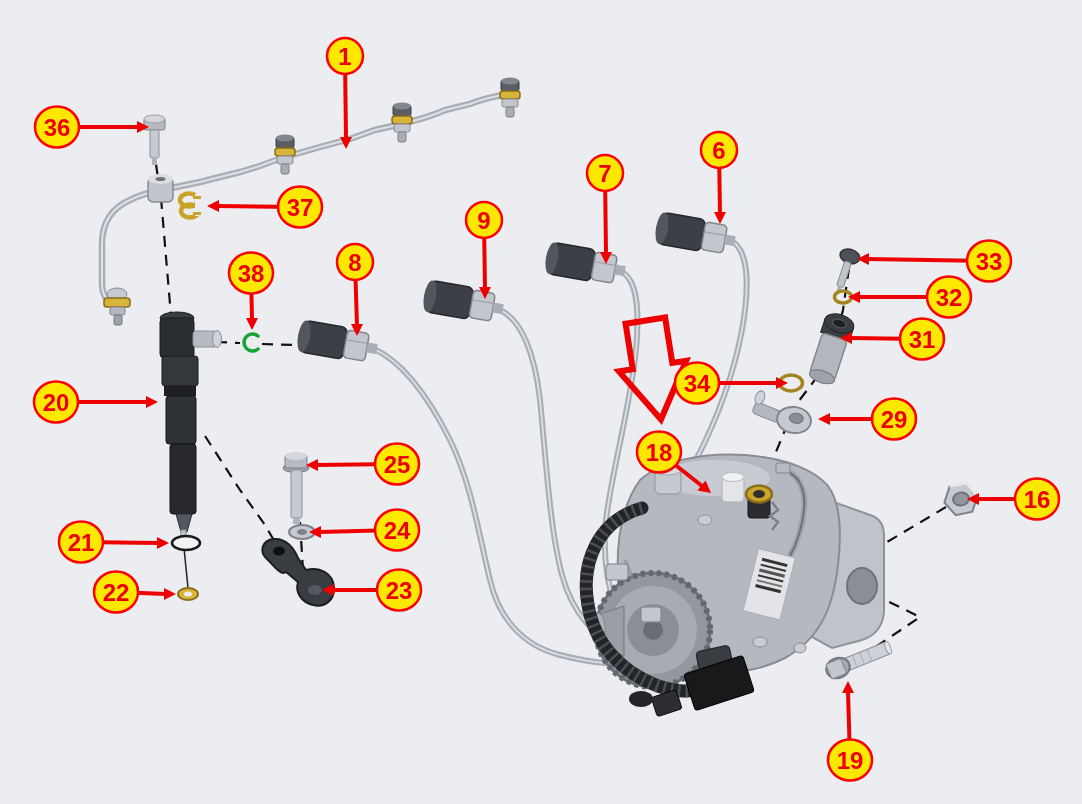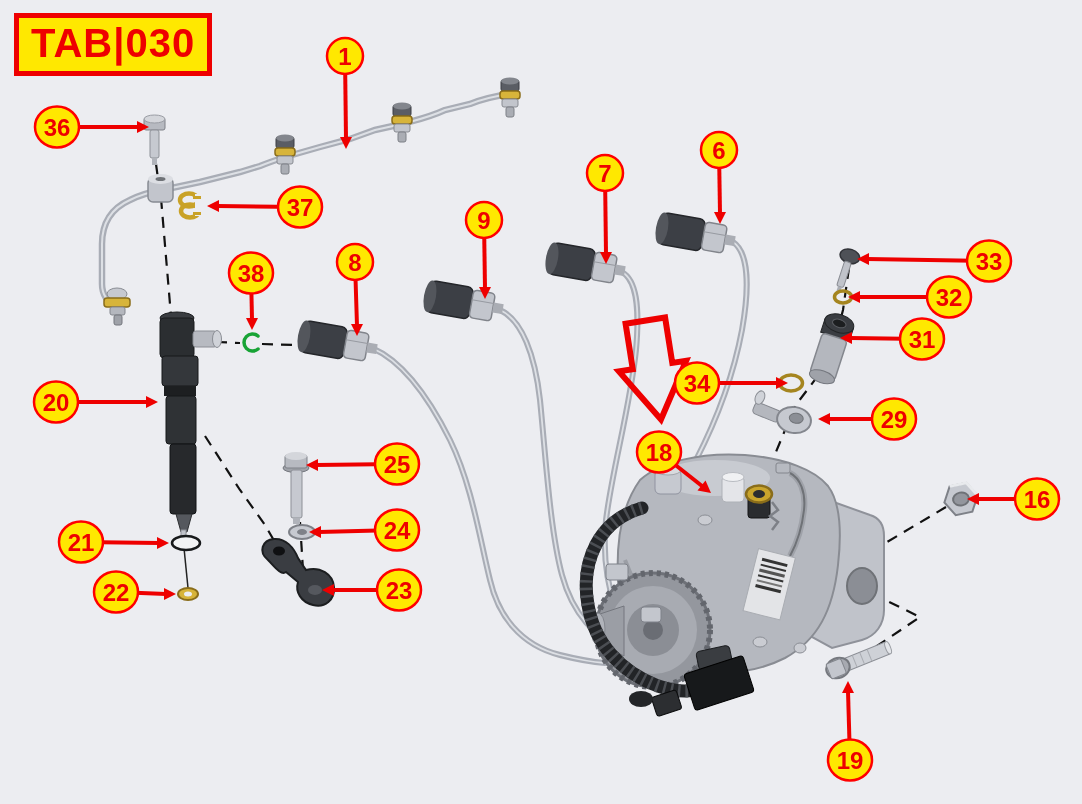--- a/index.html
+++ b/index.html
@@ -422,17 +422,14 @@
 
     <g>
       <line x1="850" y1="760" x2="848" y2="691" stroke="#ee0000" stroke-width="4"></line>
       <polygon points="848,681 842,693 854,693" fill="#ee0000"></polygon>
       <ellipse cx="850" cy="760" rx="22" ry="20.5" fill="#ffe800" stroke="#ff0000" stroke-width="2.5"></ellipse>
       <text class="callout-text" x="850" y="760" font-size="24" dominant-baseline="central">19</text>
     </g>
   </g>
 </svg>
 
-  <div class="tab-box">
-    <span>TAB|030</span>
-  </div>
 
 </div>
 
 </body></html>

